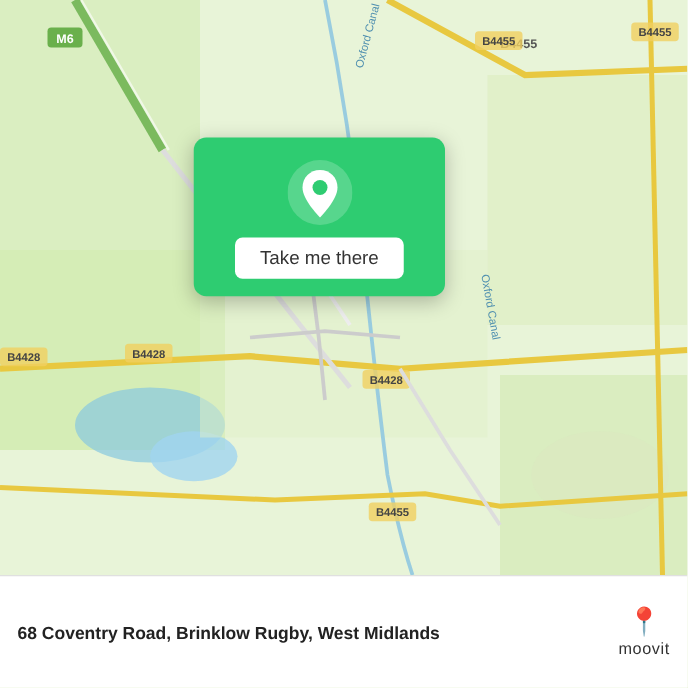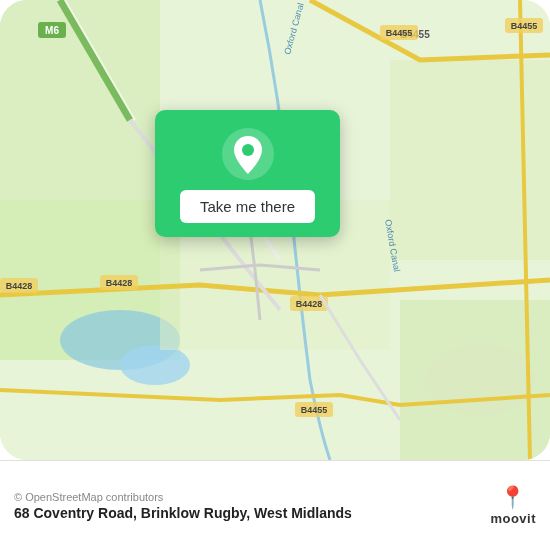--- a/index.html
+++ b/index.html
@@ -11,35 +11,34 @@
       position: relative;
     }
 
     
     #map-container {
       width: 550px;
       height: 460px;
       position: relative;
       background-color: #e8f0d8;
       overflow: hidden;
-      border-radius: 27px;
     }
 
     
     #map-svg {
       width: 100%;
       height: 100%;
     }
 
     
     #location-card {
       position: absolute;
       top: 110px;
       left: 155px;
-      width: 185px;
+      width: 201px;
       background: #2ecc71;
       border-radius: 10px;
       display: flex;
       flex-direction: column;
       align-items: center;
       padding: 18px 16px 14px 16px;
       box-shadow: 0 4px 16px rgba(0,0,0,0.25);
       cursor: pointer;
     }
 
@@ -98,21 +97,21 @@
       gap: 0px;
       flex-shrink: 0;
     }
 
     #moovit-pin {
       font-size: 22px;
     }
 
     #moovit-text {
       font-size: 13px;
-      font-weight: bold;
+      font-weight: normal;
       color: #333;
       letter-spacing: 0.5px;
     }
   </style>
 </head>
 <body>
 
 <div id="map-container">
   <svg id="map-svg" viewBox="0 0 550 460" xmlns="http://www.w3.org/2000/svg">
 
@@ -183,20 +182,19 @@
 
       <path d="M26 8 C18 8 12 14 12 22 C12 32 26 46 26 46 C26 46 40 32 40 22 C40 14 34 8 26 8 Z" fill="white"></path>
       <circle cx="26" cy="22" r="6" fill="#2ecc71"></circle>
     </svg>
     <button id="take-me-there-btn">Take me there</button>
   </div>
 </div>
 
 <div id="bottom-bar">
   <div id="bottom-left">
-    <span id="osm-credit">© OpenStreetMap contributors</span>
     <span id="address-text">68 Coventry Road, Brinklow Rugby, West Midlands</span>
   </div>
   <div id="moovit-logo">
     <span id="moovit-pin">📍</span>
     <span id="moovit-text">moovit</span>
   </div>
 </div>
 
 </body></html>

